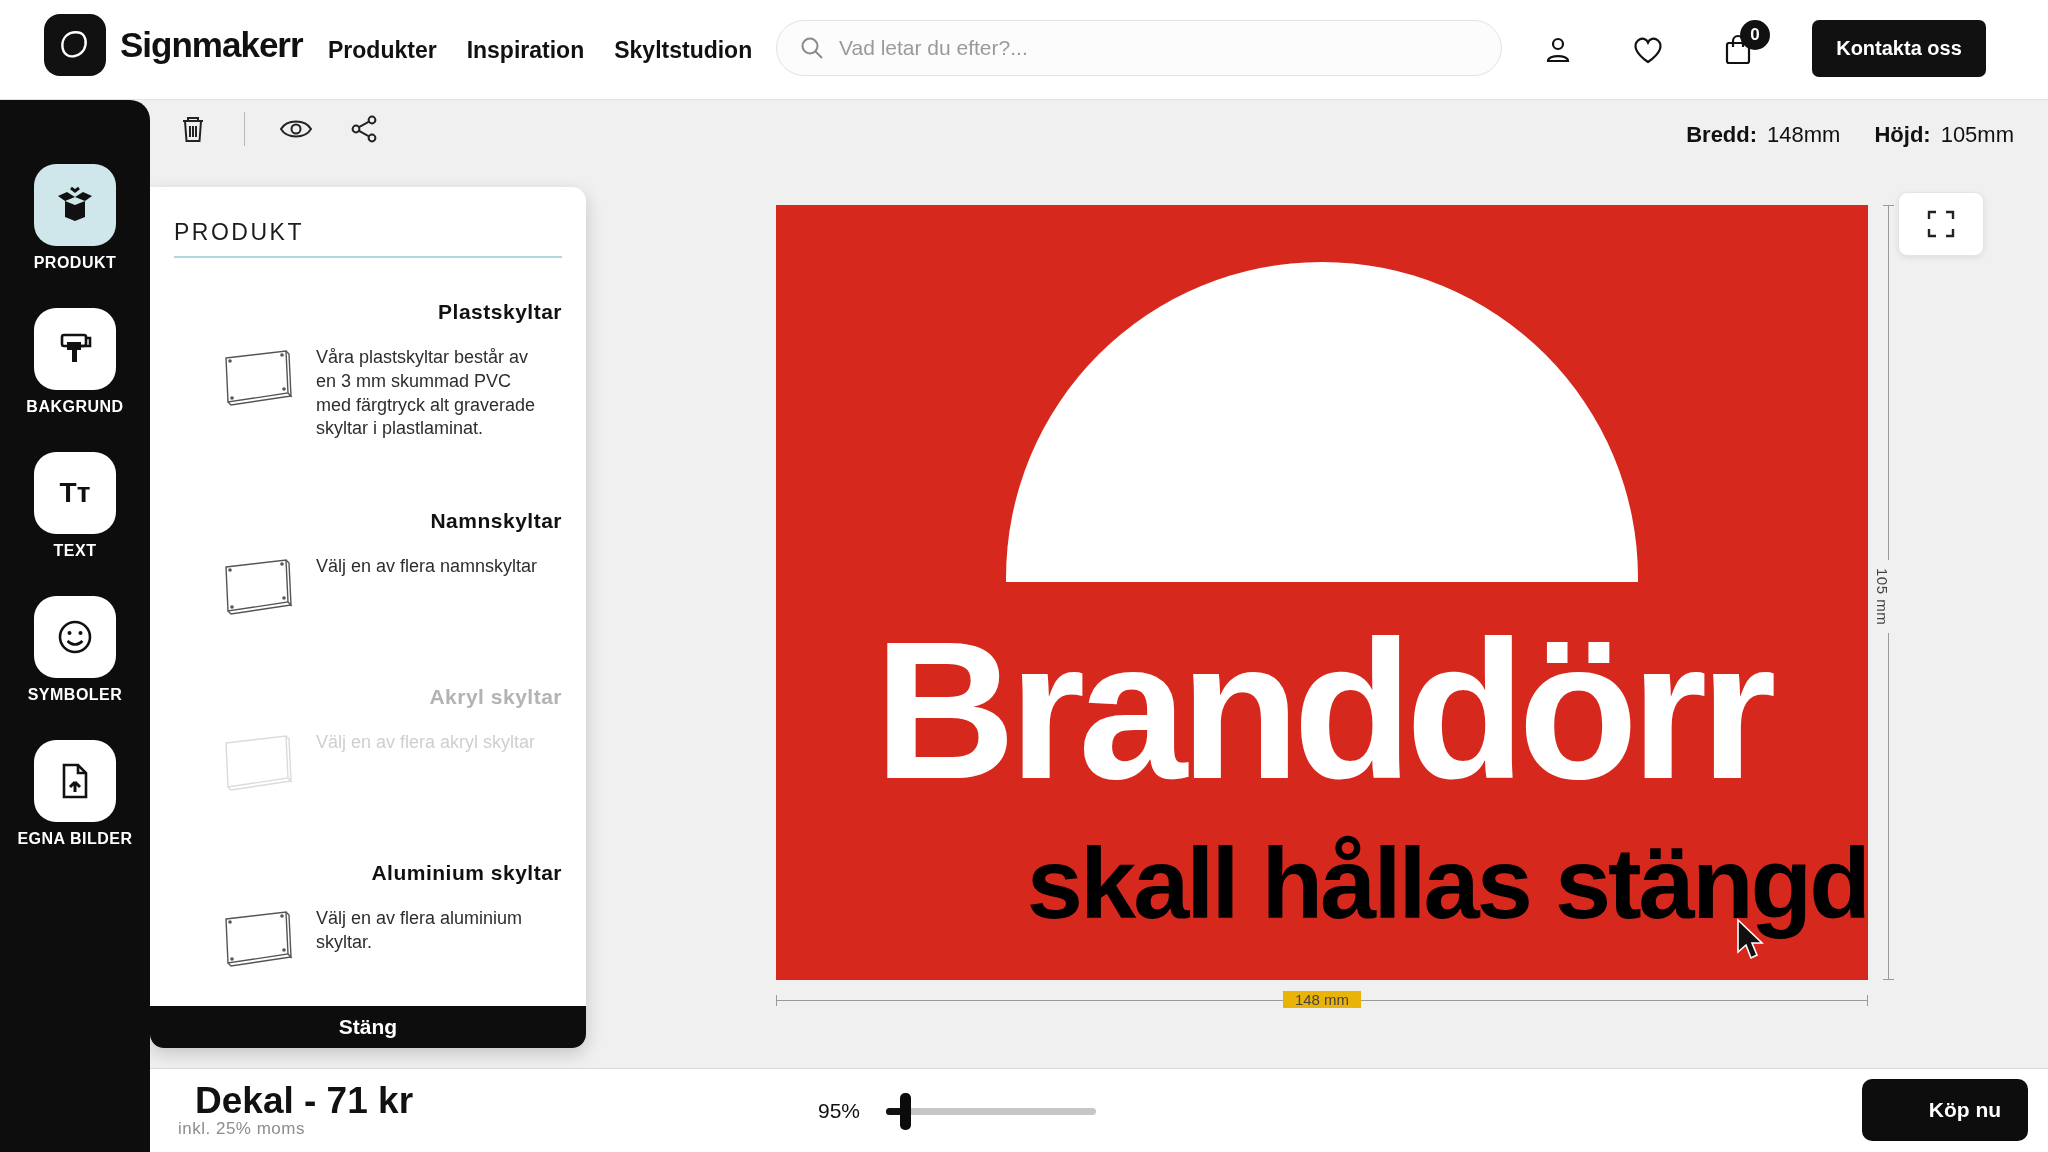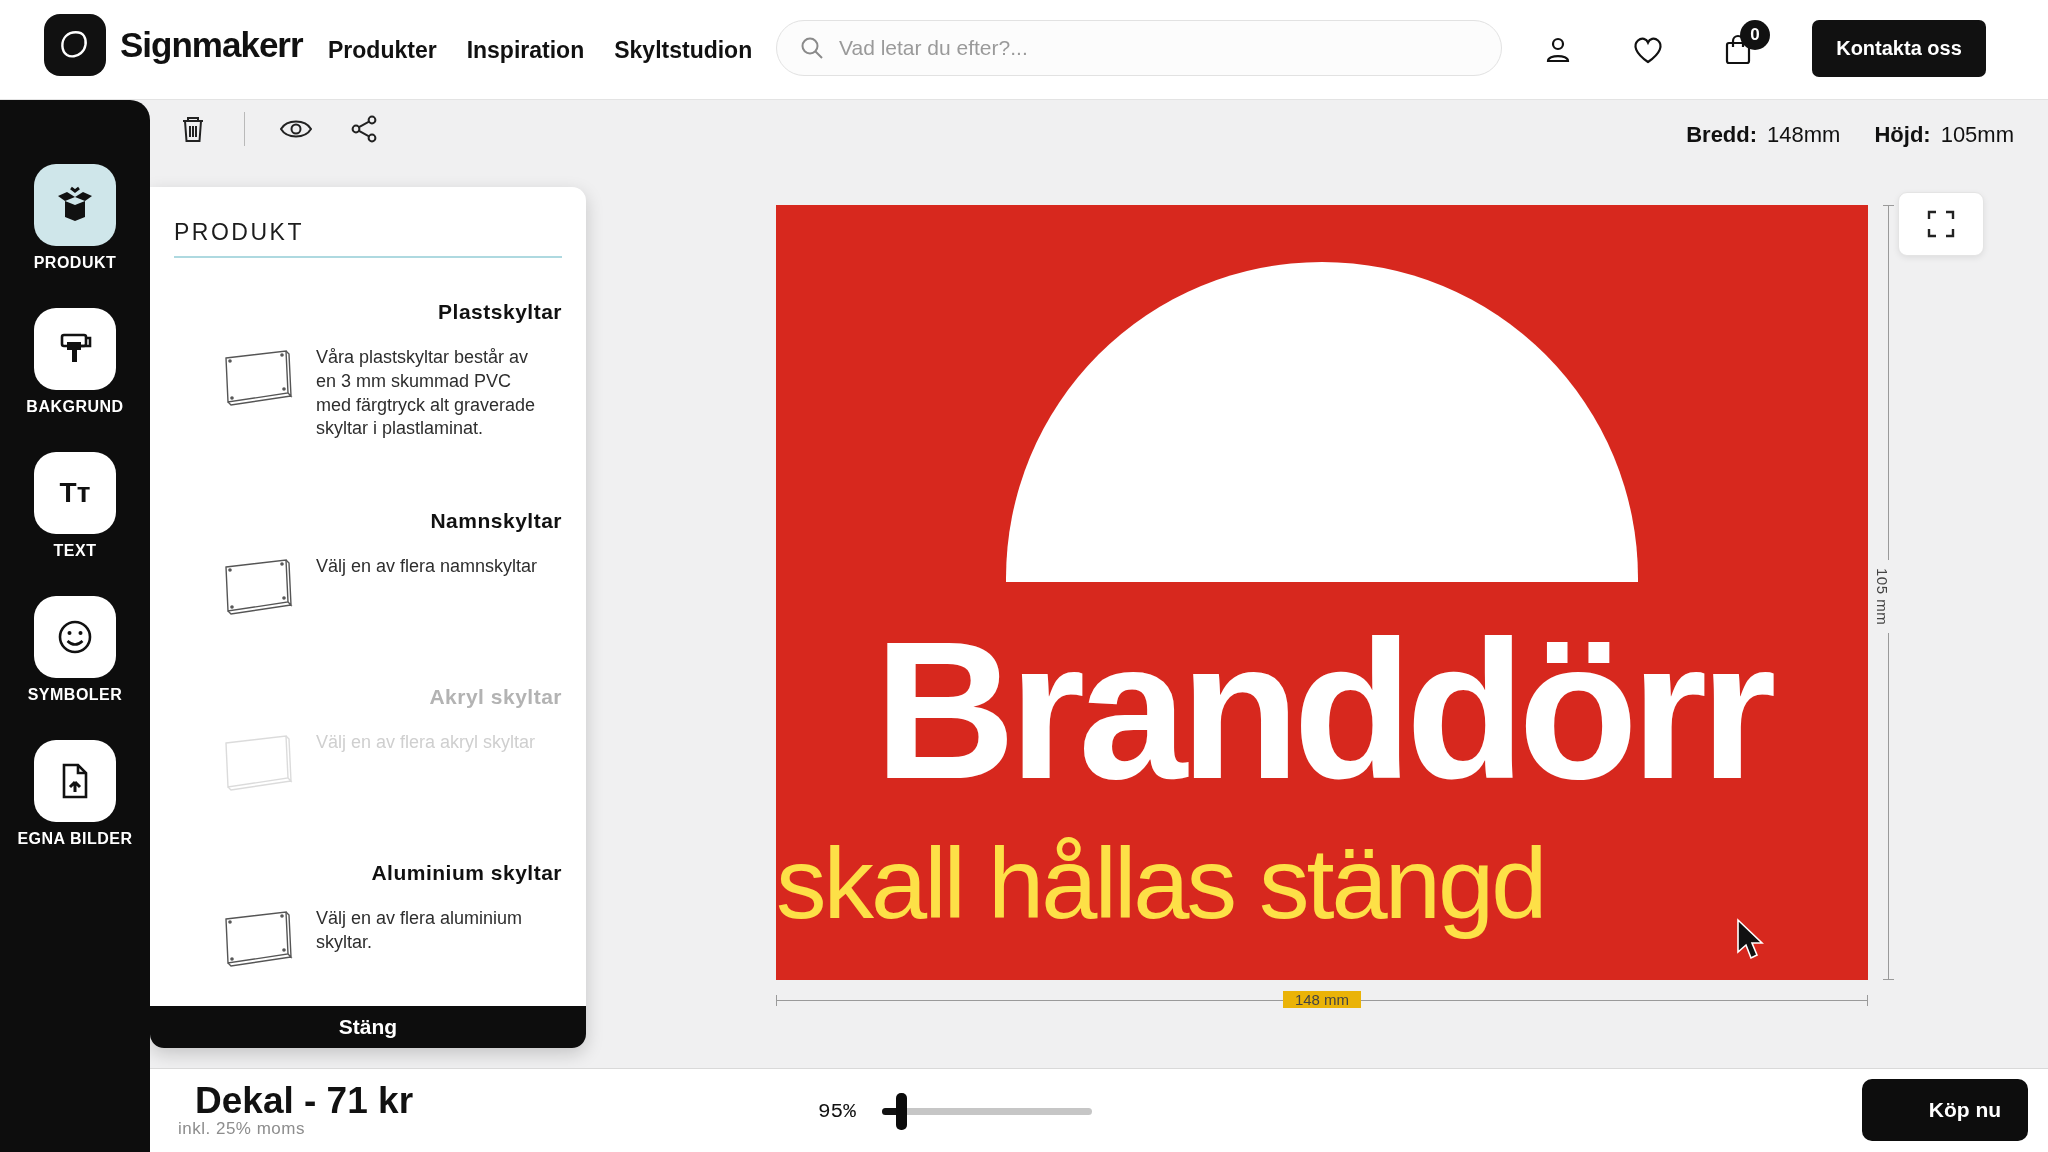--- a/index.html
+++ b/index.html
@@ -48,40 +48,40 @@
   .sec-desc { font-size:18px; line-height:1.32; color:#2e2e2e; max-width:230px; }
   .section.faded .sec-title { color:#b3b3b3; }
   .section.faded .sec-desc { color:#cfcfcf; }
   .section.faded .thumb { opacity:.35; }
   .panel-close { position:absolute; left:0; bottom:0; width:100%; height:42px; background:#0d0d0d; color:#fff; font-size:21px; font-weight:700; display:flex; align-items:center; justify-content:center; cursor:pointer; border:none; font-family:"Liberation Sans", sans-serif; }
 
   
   .sign { position:absolute; left:776px; top:205px; width:1092px; height:775px; background:#d7281e; z-index:4; }
   .dome { position:absolute; left:50%; transform:translateX(-50%); top:57px; width:632px; height:320px; background:#ffffff; border-radius:320px 320px 0 0; }
   .sign-line1 { position:absolute; top:408px; left:0; width:100%; text-align:center; color:#fff; font-weight:700; font-size:196px; line-height:1; letter-spacing:-7px; white-space:nowrap; }
-  .sign-line2 { position:absolute; top:628px; left:0; width:100%; text-align:left; color:#fde047; font-weight:400; font-size:101px; line-height:1; letter-spacing:-3px; white-space:nowrap; }
+  .sign-line2 { position:absolute; top:628px; left:0; width:100%; text-align:right; color:#000000; font-weight:700; font-size:101px; line-height:1; letter-spacing:-3px; white-space:nowrap; }
 
   .fullscreen-btn { position:absolute; left:1898px; top:192px; width:86px; height:64px; background:#fff; border:1px solid #e4e4e4; border-radius:9px; box-shadow:0 2px 6px rgba(0,0,0,.08); display:flex; align-items:center; justify-content:center; cursor:pointer; z-index:6; }
 
   
   .vdim { position:absolute; left:1888px; top:205px; height:775px; width:1px; background:#9a9a9a; z-index:5; }
   .vdim::before, .vdim::after { content:""; position:absolute; left:-5px; width:11px; height:1px; background:#9a9a9a; }
   .vdim::before { top:0; } .vdim::after { bottom:0; }
   .vdim-label { position:absolute; left:1874px; top:560px; writing-mode:vertical-rl; font-size:15px; color:#444; background:#f0f0f1; padding:8px 0; z-index:6; letter-spacing:.5px; }
   .hdim { position:absolute; left:776px; top:1000px; width:1092px; height:1px; background:#9a9a9a; z-index:5; }
   .hdim::before, .hdim::after { content:""; position:absolute; top:-5px; width:1px; height:11px; background:#9a9a9a; }
   .hdim::before { left:0; } .hdim::after { right:0; }
   .hdim-label { position:absolute; left:776px; top:991px; width:1092px; text-align:center; font-size:15px; color:#444; z-index:6; }
   .hdim-label span { background:#eab308; padding:0 12px; }
 
   
   .footer { position:absolute; left:150px; bottom:0; width:1898px; height:84px; background:#ffffff; border-top:1px solid #d9d9d9; z-index:22; }
   .price { position:absolute; left:28px; top:11px; font-size:37px; font-weight:800; color:#111;margin-left:17px; }
   .vat { position:absolute; left:28px; top:50px; font-size:17px; color:#8d8d8d; letter-spacing:.5px; }
-  .zoomer { position:absolute; left:668px; top:0; height:84px; display:flex; align-items:center; gap:26px;font-family:Liberation Mono, monospace; }
+  .zoomer { position:absolute; left:668px; top:0; height:84px; display:flex; align-items:center; gap:26px; }
   .zoom-val { font-size:21px; color:#111; }
   .zoom-track { position:relative; width:210px; height:7px; background:#c6c6c6; border-radius:4px; cursor:pointer; }
   .zoom-fill { position:absolute; left:0; top:0; height:7px; width:22px; background:#111; border-radius:4px; }
   .zoom-thumb { position:absolute; left:14px; top:-15px; width:11px; height:37px; background:#0b0b0b; border-radius:5px; cursor:grab; }
   .cart-btn { position:absolute; right:206px; top:10px; width:283px; height:62px; background:#fff; border:2px solid #e0e0e0; border-radius:10px; font-size:21px; font-weight:700; color:#111; cursor:pointer; box-shadow:0 2px 6px rgba(0,0,0,.06); font-family:"Liberation Sans", sans-serif; }
   .buy-btn { position:absolute; right:20px; top:10px; width:166px; height:62px; background:#0d0d0d; border:none; border-radius:10px; font-size:21px; font-weight:700; color:#fff; cursor:pointer; font-family:"Liberation Sans", sans-serif;padding-left:40px; }
 
   .cursor { position:absolute; left:1734px; top:918px; z-index:50; pointer-events:none; }
   svg { display:block; }
 </style>

